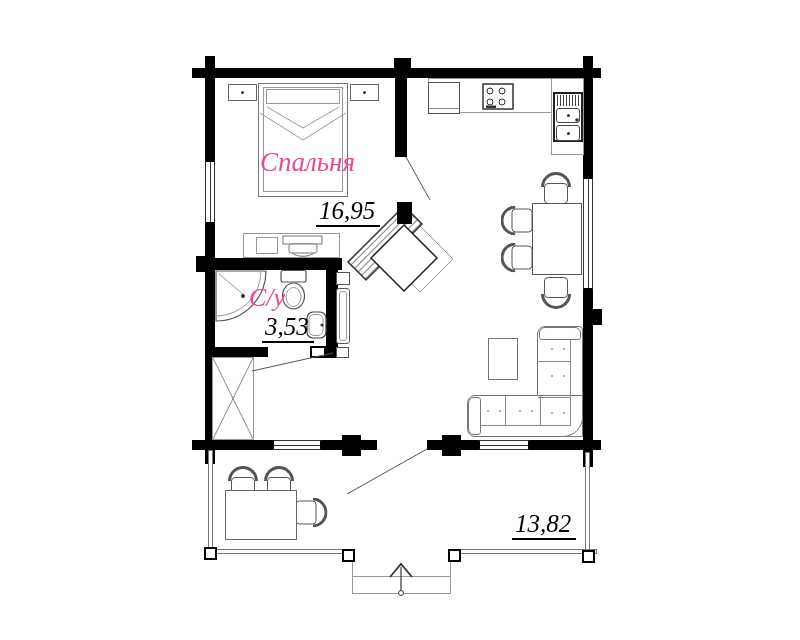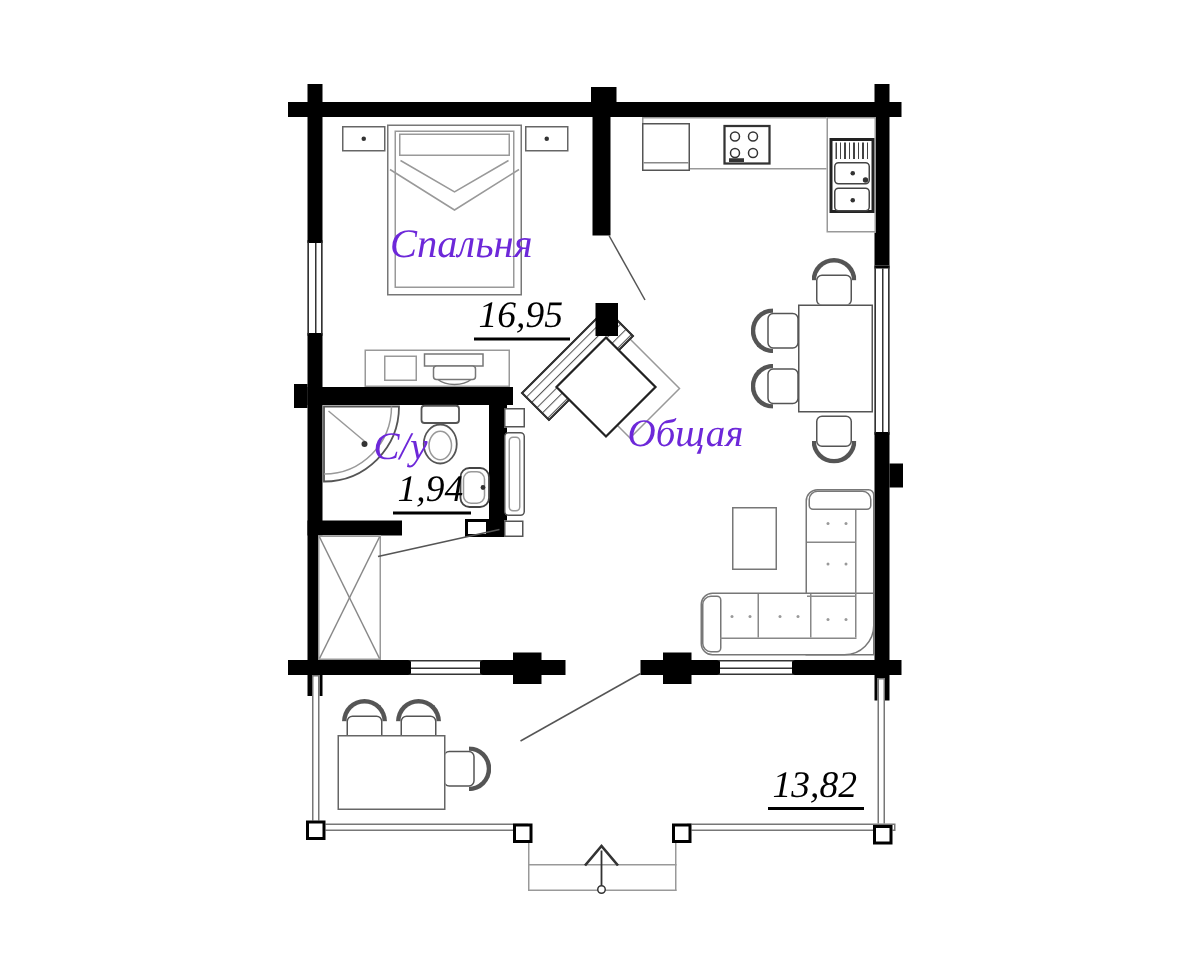--- a/index.html
+++ b/index.html
@@ -24,21 +24,21 @@
   
   .chair{position:absolute;width:34px;height:33px;}
   .chair .back{position:absolute;top:0;left:2px;width:30px;height:15px;border:3.5px solid #555;border-bottom:none;
                border-radius:15px 15px 0 0;background:#fff;box-sizing:border-box;}
   .chair .seat{position:absolute;top:11px;left:5px;width:24px;height:21px;border:1.5px solid #555;
                border-radius:4px;background:#fff;box-sizing:border-box;}
   .r90{transform:rotate(90deg);} .r180{transform:rotate(180deg);} .r270{transform:rotate(-90deg);}
   .dot::after{content:"";position:absolute;left:50%;top:50%;width:3px;height:3px;margin:-1.5px 0 0 -1.5px;
               background:#333;border-radius:50%;}
   
-  .lbl{position:absolute;font-style:italic;color:#6d28d9;white-space:nowrap;z-index:9;}
+  .lbl{position:absolute;font-style:italic;color:#ec4899;white-space:nowrap;z-index:9;}
   .area{position:absolute;font-style:italic;color:#000;border-bottom:2px solid #000;
         padding:0 5px 0 3px;white-space:nowrap;z-index:9;}
   svg.overlay{position:absolute;left:0;top:0;z-index:5;pointer-events:none;}
   .sink-stripes{position:absolute;background:repeating-linear-gradient(90deg,#444 0,#444 1px,#fff 1px,#fff 3px);}
   .sofa-dots{position:absolute;width:2px;height:2px;background:#999;border-radius:50%;
              box-shadow:12px 0 #999,32px 0 #999,44px 0 #999,64px 2px #999,76px 2px #999,
                         64px -35px #999,76px -35px #999,64px -62px #999,76px -62px #999;}
 </style>
 </head>
 <body>
@@ -222,21 +222,20 @@
       <line x1="401" y1="592" x2="401" y2="567" stroke-width="1.2"></line>
       <polyline points="390,577 401,564 412,577" stroke-width="1.8"></polyline>
       <circle cx="401" cy="593" r="2.5" fill="#fff" stroke-width="1"></circle>
     </g>
   </svg>
 
   <div class="lbl" style="left:260px;top:147px;font-size:27px">Спальня</div>
   <div class="area" style="left:316px;top:197px;font-size:25px">16,95</div>
 
   <div class="lbl" style="left:249px;top:283px;font-size:26px">С/у</div>
-  <div class="area" style="left:262px;top:313px;font-size:25px">1,94</div>
+  <div class="area" style="left:262px;top:313px;font-size:25px">3,53</div>
 
   <div class="lbl" style="left:372px;top:274px;width:170px;text-align:center;font-size:26px;line-height:1.12">
-    <span style="display:block">Общая</span>
   </div>
 
   <div class="area" style="left:512px;top:510px;font-size:25px">13,82</div>
 
 </div>
 
 </body></html>

